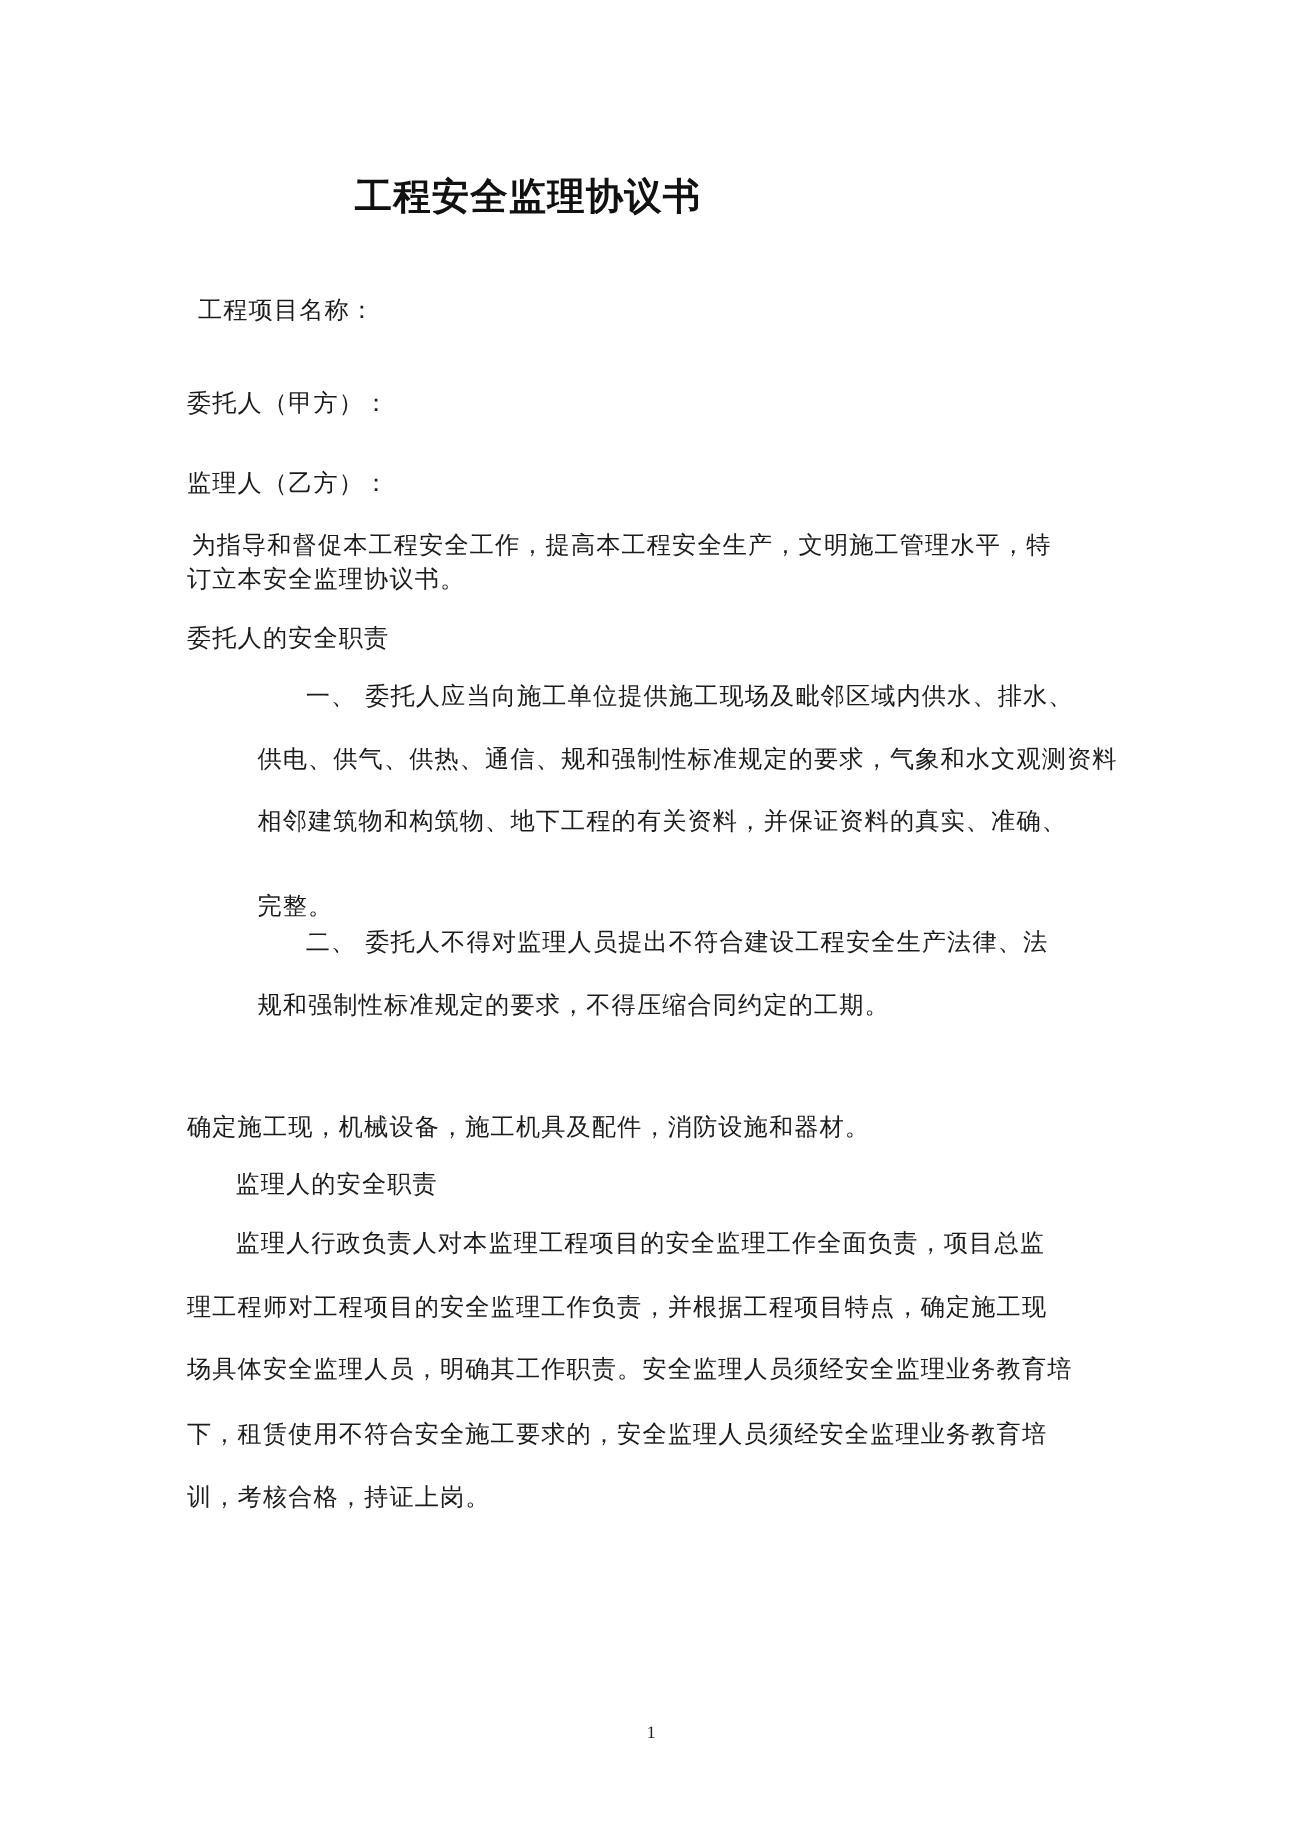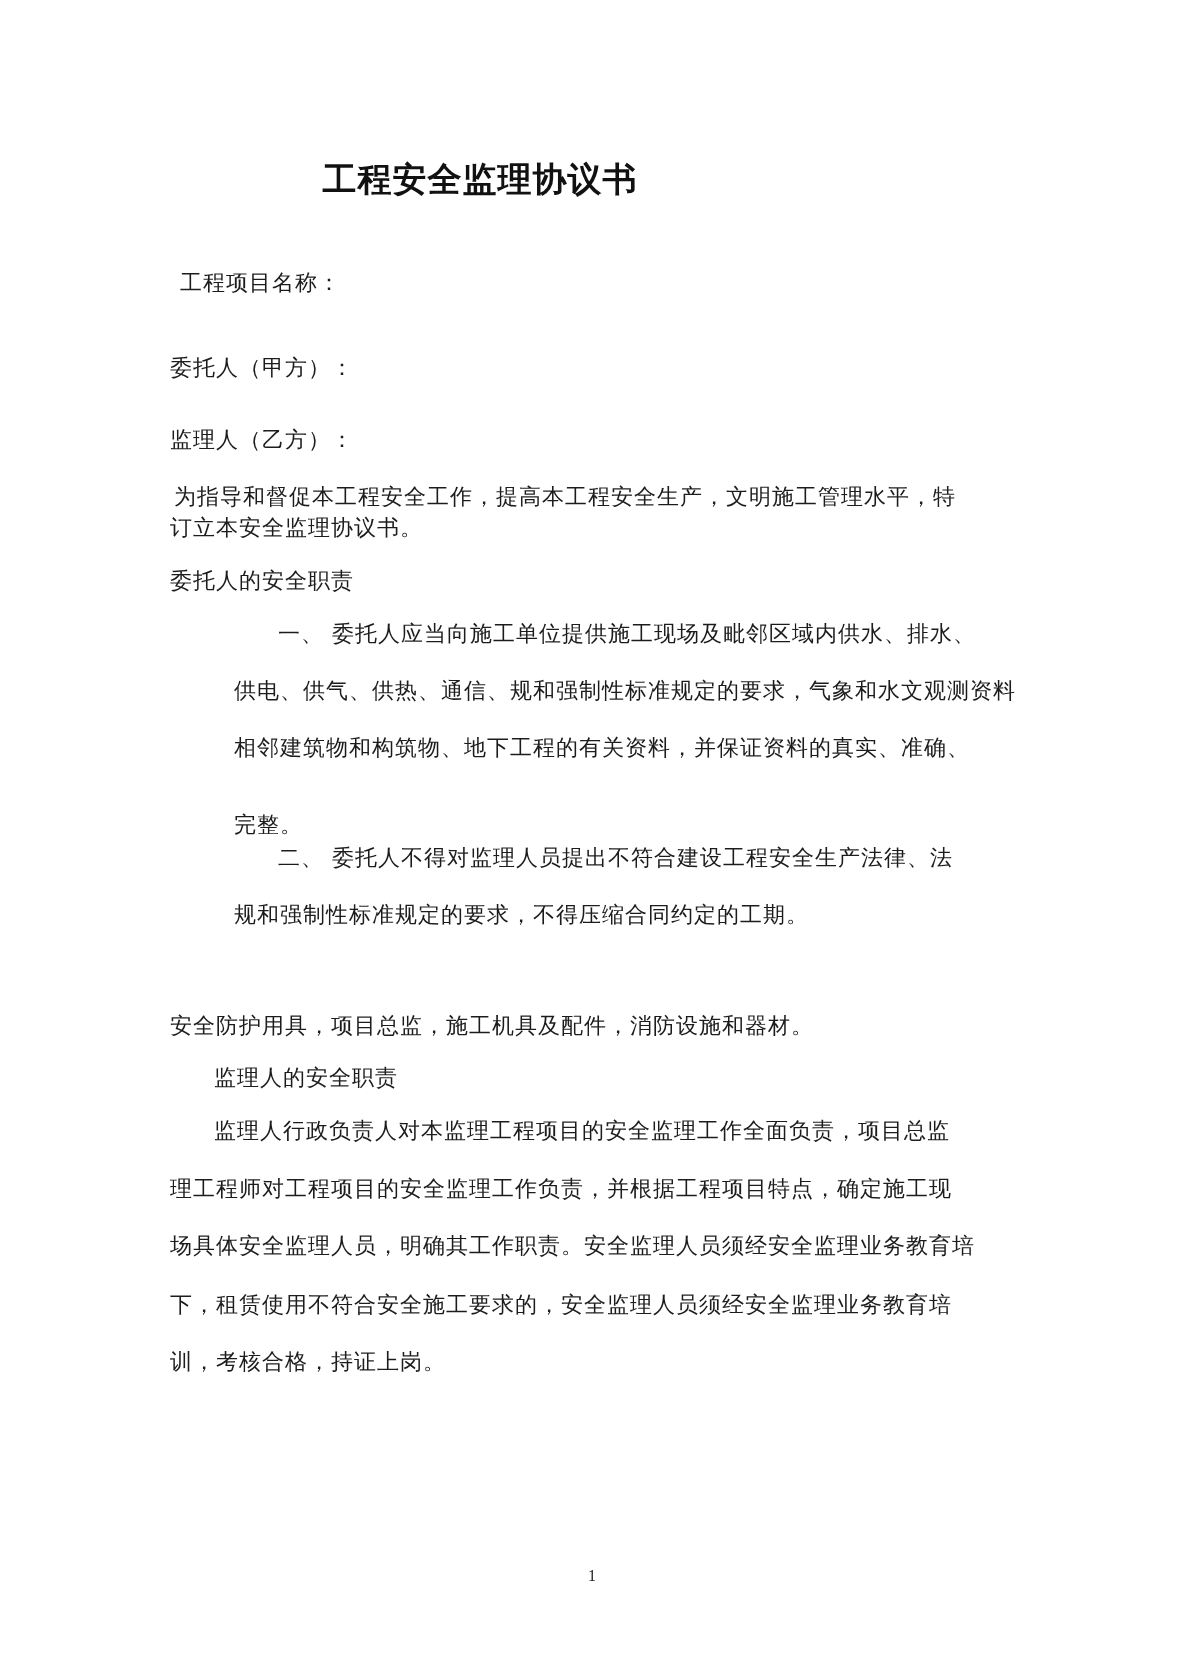--- a/index.html
+++ b/index.html
@@ -29,21 +29,21 @@
   <div class="line" style="left:170px; top:567px;">委托人的安全职责</div>
 
   <div class="line" style="left:278px; top:620px;">一、 委托人应当向施工单位提供施工现场及毗邻区域内供水、排水、</div>
   <div class="line" style="left:234px; top:677px;">供电、供气、供热、通信、规和强制性标准规定的要求，气象和水文观测资料</div>
   <div class="line" style="left:234px; top:734px;">相邻建筑物和构筑物、地下工程的有关资料，并保证资料的真实、准确、</div>
   <div class="line" style="left:234px; top:791px;margin-top:20px;">完整。</div>
 
   <div class="line" style="left:234px; top:901px;">规和强制性标准规定的要求，不得压缩合同约定的工期。</div>
   <div class="line" style="left:278px; top:844px;">二、 委托人不得对监理人员提出不符合建设工程安全生产法律、法</div>
 
-  <div class="line" style="left:170px; top:1012px;">安全防护用具，项目总监，施工机具及配件，消防设施和器材。</div>
+  <div class="line" style="left:170px; top:1012px;">确定施工现，机械设备，施工机具及配件，消防设施和器材。</div>
 
   <div class="line" style="left:214px; top:1064px;">监理人的安全职责</div>
 
   <div class="line" style="left:214px; top:1117px;">监理人行政负责人对本监理工程项目的安全监理工作全面负责，项目总监</div>
   <div class="line" style="left:170px; top:1175px;">理工程师对工程项目的安全监理工作负责，并根据工程项目特点，确定施工现</div>
   <div class="line" style="left:170px; top:1232px;">场具体安全监理人员，明确其工作职责。安全监理人员须经安全监理业务教育培</div>
   <div class="line" style="left:170px; top:1291px;">下，租赁使用不符合安全施工要求的，安全监理人员须经安全监理业务教育培</div>
   <div class="line" style="left:170px; top:1348px;">训，考核合格，持证上岗。</div>
 
   <div class="pnum">1</div>

